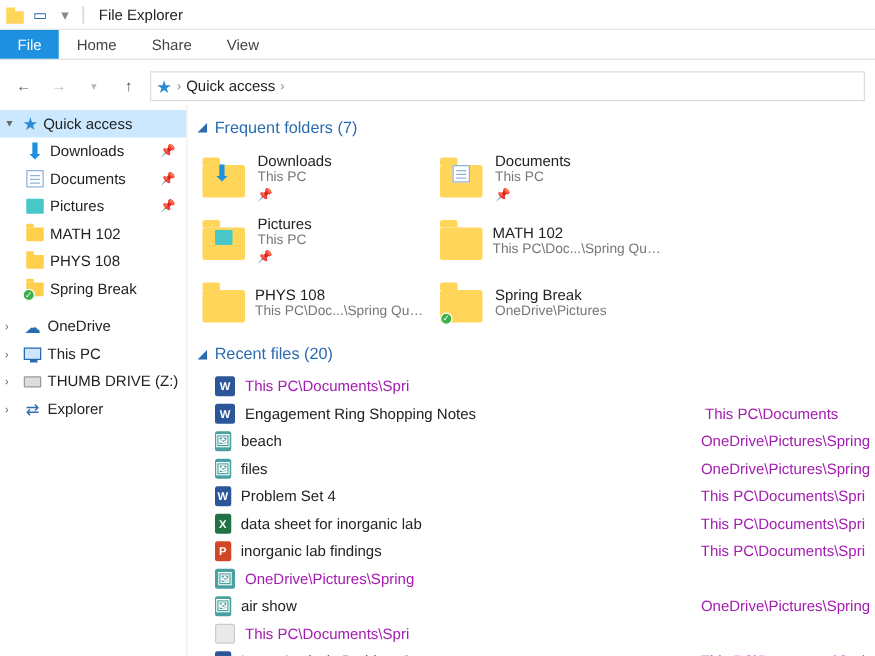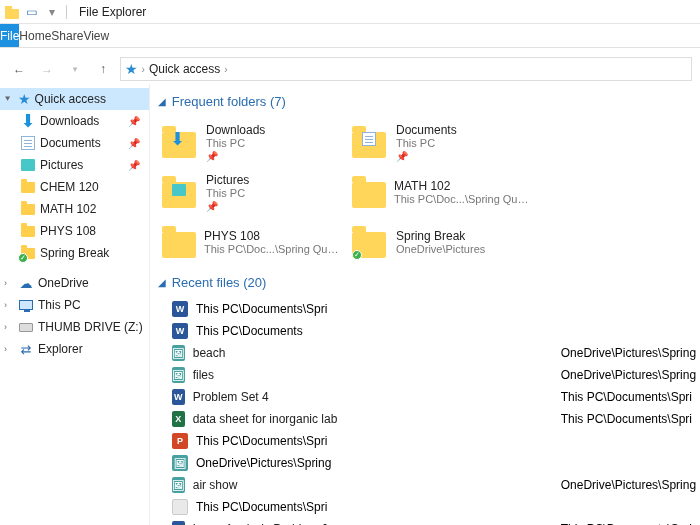--- a/index.html
+++ b/index.html
@@ -6,21 +6,21 @@
   body { width: 700px; height: 525px; overflow: hidden; background: #fff; font-size: 12px; color: #222; }
 
   
   .titlebar { height: 24px; display: flex; align-items: center; padding: 0 4px; gap: 4px; border-bottom: 1px solid #e5e5e5; }
   .qat-icon { width: 16px; height: 16px; display: flex; align-items: center; justify-content: center; }
   .divider-v { width: 1px; height: 14px; background: #ccc; margin: 0 2px; }
   .titlebar .title { margin-left: 6px; font-size: 12px; }
 
   
   .ribbon { height: 24px; display: flex; align-items: stretch; border-bottom: 1px solid #e1e1e1; }
-  .ribbon .tab { padding: 0 0; display: flex; align-items: center; font-size: 12px; color: #444; }
+  .ribbon .tab { padding: 0 14px; display: flex; align-items: center; font-size: 12px; color: #444; }
   .ribbon .tab.file { background: #1e90e0; color: #fff; }
   .menubreak { height: 6px; }
 
   
   .addr { height: 30px; display: flex; align-items: center; padding: 0 8px; gap: 6px; }
   .nav-btn { width: 22px; height: 22px; display: flex; align-items: center; justify-content: center; color: #555; }
   .nav-btn.dis { color: #bbb; }
   .crumbbox { flex: 1; height: 24px; border: 1px solid #ddd; display: flex; align-items: center; padding: 0 4px; gap: 4px; }
   .crumbbox .chev { color: #888; font-size: 10px; }
 
@@ -50,21 +50,21 @@
   .tile .big-ico { width: 36px; height: 36px; position: relative; }
   .big-folder { width: 34px; height: 26px; background: #ffd55a; border-radius: 2px; position: absolute; bottom: 2px; }
   .big-folder::before { content: ""; position: absolute; top: -6px; left: 0; width: 14px; height: 6px; background: #ffd55a; border-radius: 2px 2px 0 0; }
   .tile .meta .name { font-size: 12px; color: #222; }
   .tile .meta .sub { font-size: 11px; color: #777; white-space: nowrap; overflow: hidden; text-overflow: ellipsis; max-width: 140px; }
   .tile .pin2 { color: #777; font-size: 10px; margin-top: 2px; }
 
   
   .recent-row { height: 22px; display: flex; align-items: center; gap: 8px; padding-left: 14px; }
   .recent-row .rname { flex: 0 0 360px; font-size: 12px; }
-  .recent-row .rpath { font-size: 12px; color: #000000; white-space: nowrap; }
+  .recent-row .rpath { font-size: 12px; color: #a21caf; white-space: nowrap; }
 
   
   .fi { width: 16px; height: 16px; border-radius: 2px; display:inline-flex; align-items:center; justify-content:center; font-size:9px; font-weight:bold; color:#fff; }
   .fi.word { background:#2b579a; }
   .fi.excel { background:#217346; }
   .fi.ppt { background:#d24726; }
   .fi.img { background:#49a0a0; }
   .fi.blank { background:#e9e9e9; border:1px solid #ccc; }
   .dl-arrow { color:#1e90e0; font-size:18px; line-height:1; }
   .docstack { width:14px; height:14px; background:#fff; border:1px solid #8fb3d9; position:relative; }
@@ -141,26 +141,20 @@
           <span class="ico">
             <span class="picstack"></span>
           </span>
           <span>Pictures</span>
           <span class="pin">📌</span>
         </div>
         <div class="tree-item child">
           <span class="ico">
             <span class="folder"></span>
           </span>
-          <span>CHEM 120</span>
-        </div>
-        <div class="tree-item child">
-          <span class="ico">
-            <span class="folder"></span>
-          </span>
           <span>MATH 102</span>
         </div>
         <div class="tree-item child">
           <span class="ico">
             <span class="folder"></span>
           </span>
           <span>PHYS 108</span>
         </div>
         <div class="tree-item child">
           <span class="ico" style="position: relative;">
@@ -276,20 +270,21 @@
       <span class="tri">◢</span>
       <span>Recent files (20)</span>
     </div>
     <div id="recent">
         <div class="recent-row">
           <span class="fi word">W</span>
           <span class="rpath">This PC\Documents\Spri</span>
         </div>
         <div class="recent-row">
           <span class="fi word">W</span>
+          <span class="rname">Engagement Ring Shopping Notes</span>
           <span class="rpath">This PC\Documents</span>
         </div>
         <div class="recent-row">
           <span class="fi img" style="font-size: 10px;">🖼</span>
           <span class="rname">beach</span>
           <span class="rpath">OneDrive\Pictures\Spring</span>
         </div>
         <div class="recent-row">
           <span class="fi img" style="font-size: 10px;">🖼</span>
           <span class="rname">files</span>
@@ -300,20 +295,21 @@
           <span class="rname">Problem Set 4</span>
           <span class="rpath">This PC\Documents\Spri</span>
         </div>
         <div class="recent-row">
           <span class="fi excel">X</span>
           <span class="rname">data sheet for inorganic lab</span>
           <span class="rpath">This PC\Documents\Spri</span>
         </div>
         <div class="recent-row">
           <span class="fi ppt">P</span>
+          <span class="rname">inorganic lab findings</span>
           <span class="rpath">This PC\Documents\Spri</span>
         </div>
         <div class="recent-row">
           <span class="fi img" style="font-size: 10px;">🖼</span>
           <span class="rpath">OneDrive\Pictures\Spring</span>
         </div>
         <div class="recent-row">
           <span class="fi img" style="font-size: 10px;">🖼</span>
           <span class="rname">air show</span>
           <span class="rpath">OneDrive\Pictures\Spring</span>

